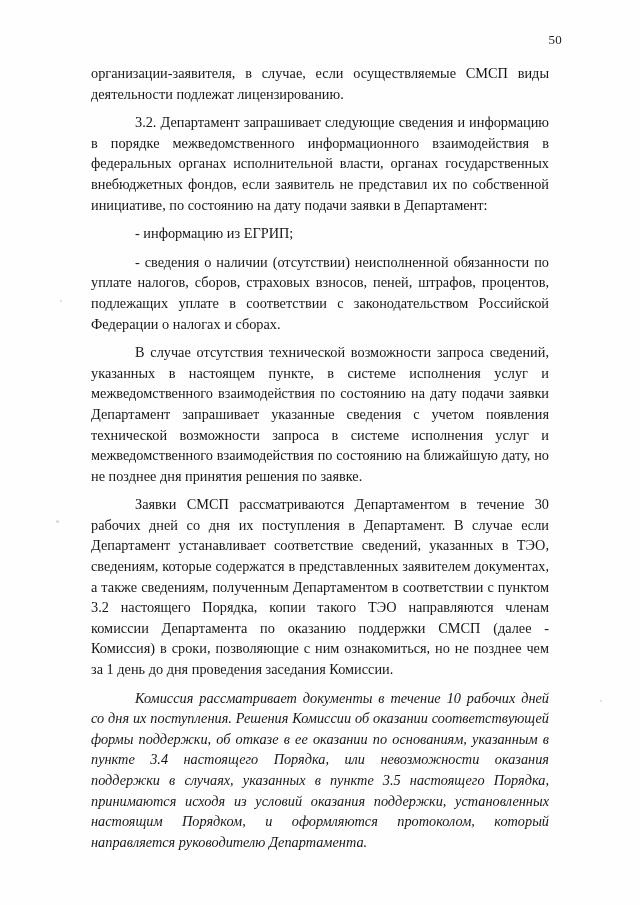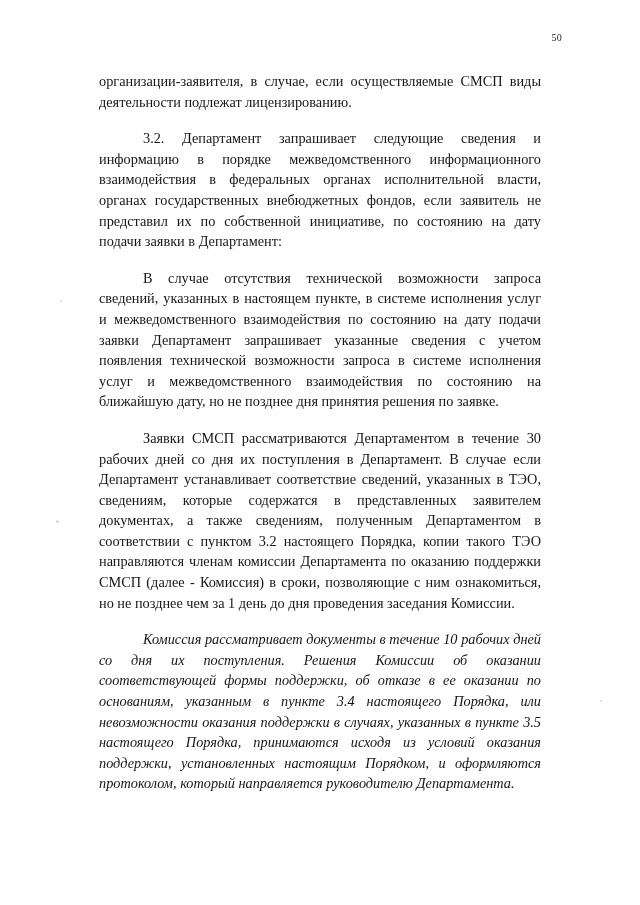--- a/index.html
+++ b/index.html
@@ -20,37 +20,37 @@
     left: 0;
     top: 0;
     width: 640px;
     height: 905px;
     background: #fefefe;
   }
   .page-number {
     position: absolute;
     top: 32px;
     right: 78px;
-    font-size: 10px;
+    font-size: 13px;
     letter-spacing: 0.3px;
     color: #1f1f1f;
   }
   .body-text {
     position: absolute;
     left: 83px;
     top: 55px;
     width: 474px;
     font-size: 14.3px;
     line-height: 20.6px;
     text-align: justify;
     text-justify: inter-word;
     color: #161616;
   }
   .body-text p {
-    margin: 16px;
+    margin: 8px;
     padding: 0;
   }
   .indent {
     text-indent: 44px;
   }
   .noindent {
     text-indent: 0;
   }
   .dashitem {
     text-indent: 44px;
@@ -69,20 +69,22 @@
 </head>
 <body>
 
 <div class="page">
 
   <div class="page-number">50</div>
 
   <div class="body-text">
     <p class="noindent">организации-заявителя, в случае, если осуществляемые СМСП виды деятельности подлежат лицензированию.</p>
     <p class="indent">3.2. Департамент запрашивает следующие сведения и информацию в порядке межведомственного информационного взаимодействия в федеральных органах исполнительной власти, органах государственных внебюджетных фондов, если заявитель не представил их по собственной инициативе, по состоянию на дату подачи заявки в Департамент:</p>
+    <p class="dashitem">- информацию из ЕГРИП;</p>
+    <p class="dashitem">- сведения о наличии (отсутствии) неисполненной обязанности по уплате налогов, сборов, страховых взносов, пеней, штрафов, процентов, подлежащих уплате в соответствии с законодательством Российской Федерации о налогах и сборах.</p>
     <p class="indent">В случае отсутствия технической возможности запроса сведений, указанных в настоящем пункте, в системе исполнения услуг и межведомственного взаимодействия по состоянию на дату подачи заявки Департамент запрашивает указанные сведения с учетом появления технической возможности запроса в системе исполнения услуг и межведомственного взаимодействия по состоянию на ближайшую дату, но не позднее дня принятия решения по заявке.</p>
     <p class="indent">Заявки СМСП рассматриваются Департаментом в течение 30 рабочих дней со дня их поступления в Департамент. В случае если Департамент устанавливает соответствие сведений, указанных в ТЭО, сведениям, которые содержатся в представленных заявителем документах, а также сведениям, полученным Департаментом в соответствии с пунктом 3.2 настоящего Порядка, копии такого ТЭО направляются членам комиссии Департамента по оказанию поддержки СМСП (далее - Комиссия) в сроки, позволяющие с ним ознакомиться, но не позднее чем за 1 день до дня проведения заседания Комиссии.</p>
     <p class="indent italic">Комиссия рассматривает документы в течение 10 рабочих дней со дня их поступления. Решения Комиссии об оказании соответствующей формы поддержки, об отказе в ее оказании по основаниям, указанным в пункте 3.4 настоящего Порядка, или невозможности оказания поддержки в случаях, указанных в пункте 3.5 настоящего Порядка, принимаются исходя из условий оказания поддержки, установленных настоящим Порядком, и оформляются протоколом, который направляется руководителю Департамента.</p>
 
   </div>
 
   <div class="speck" style="left:56px; top:520px; width:3px; height:3px;"></div>
   <div class="speck" style="left:60px; top:300px; width:2px; height:2px;"></div>
   <div class="speck" style="left:600px; top:700px; width:2px; height:2px;"></div>
 </div>

